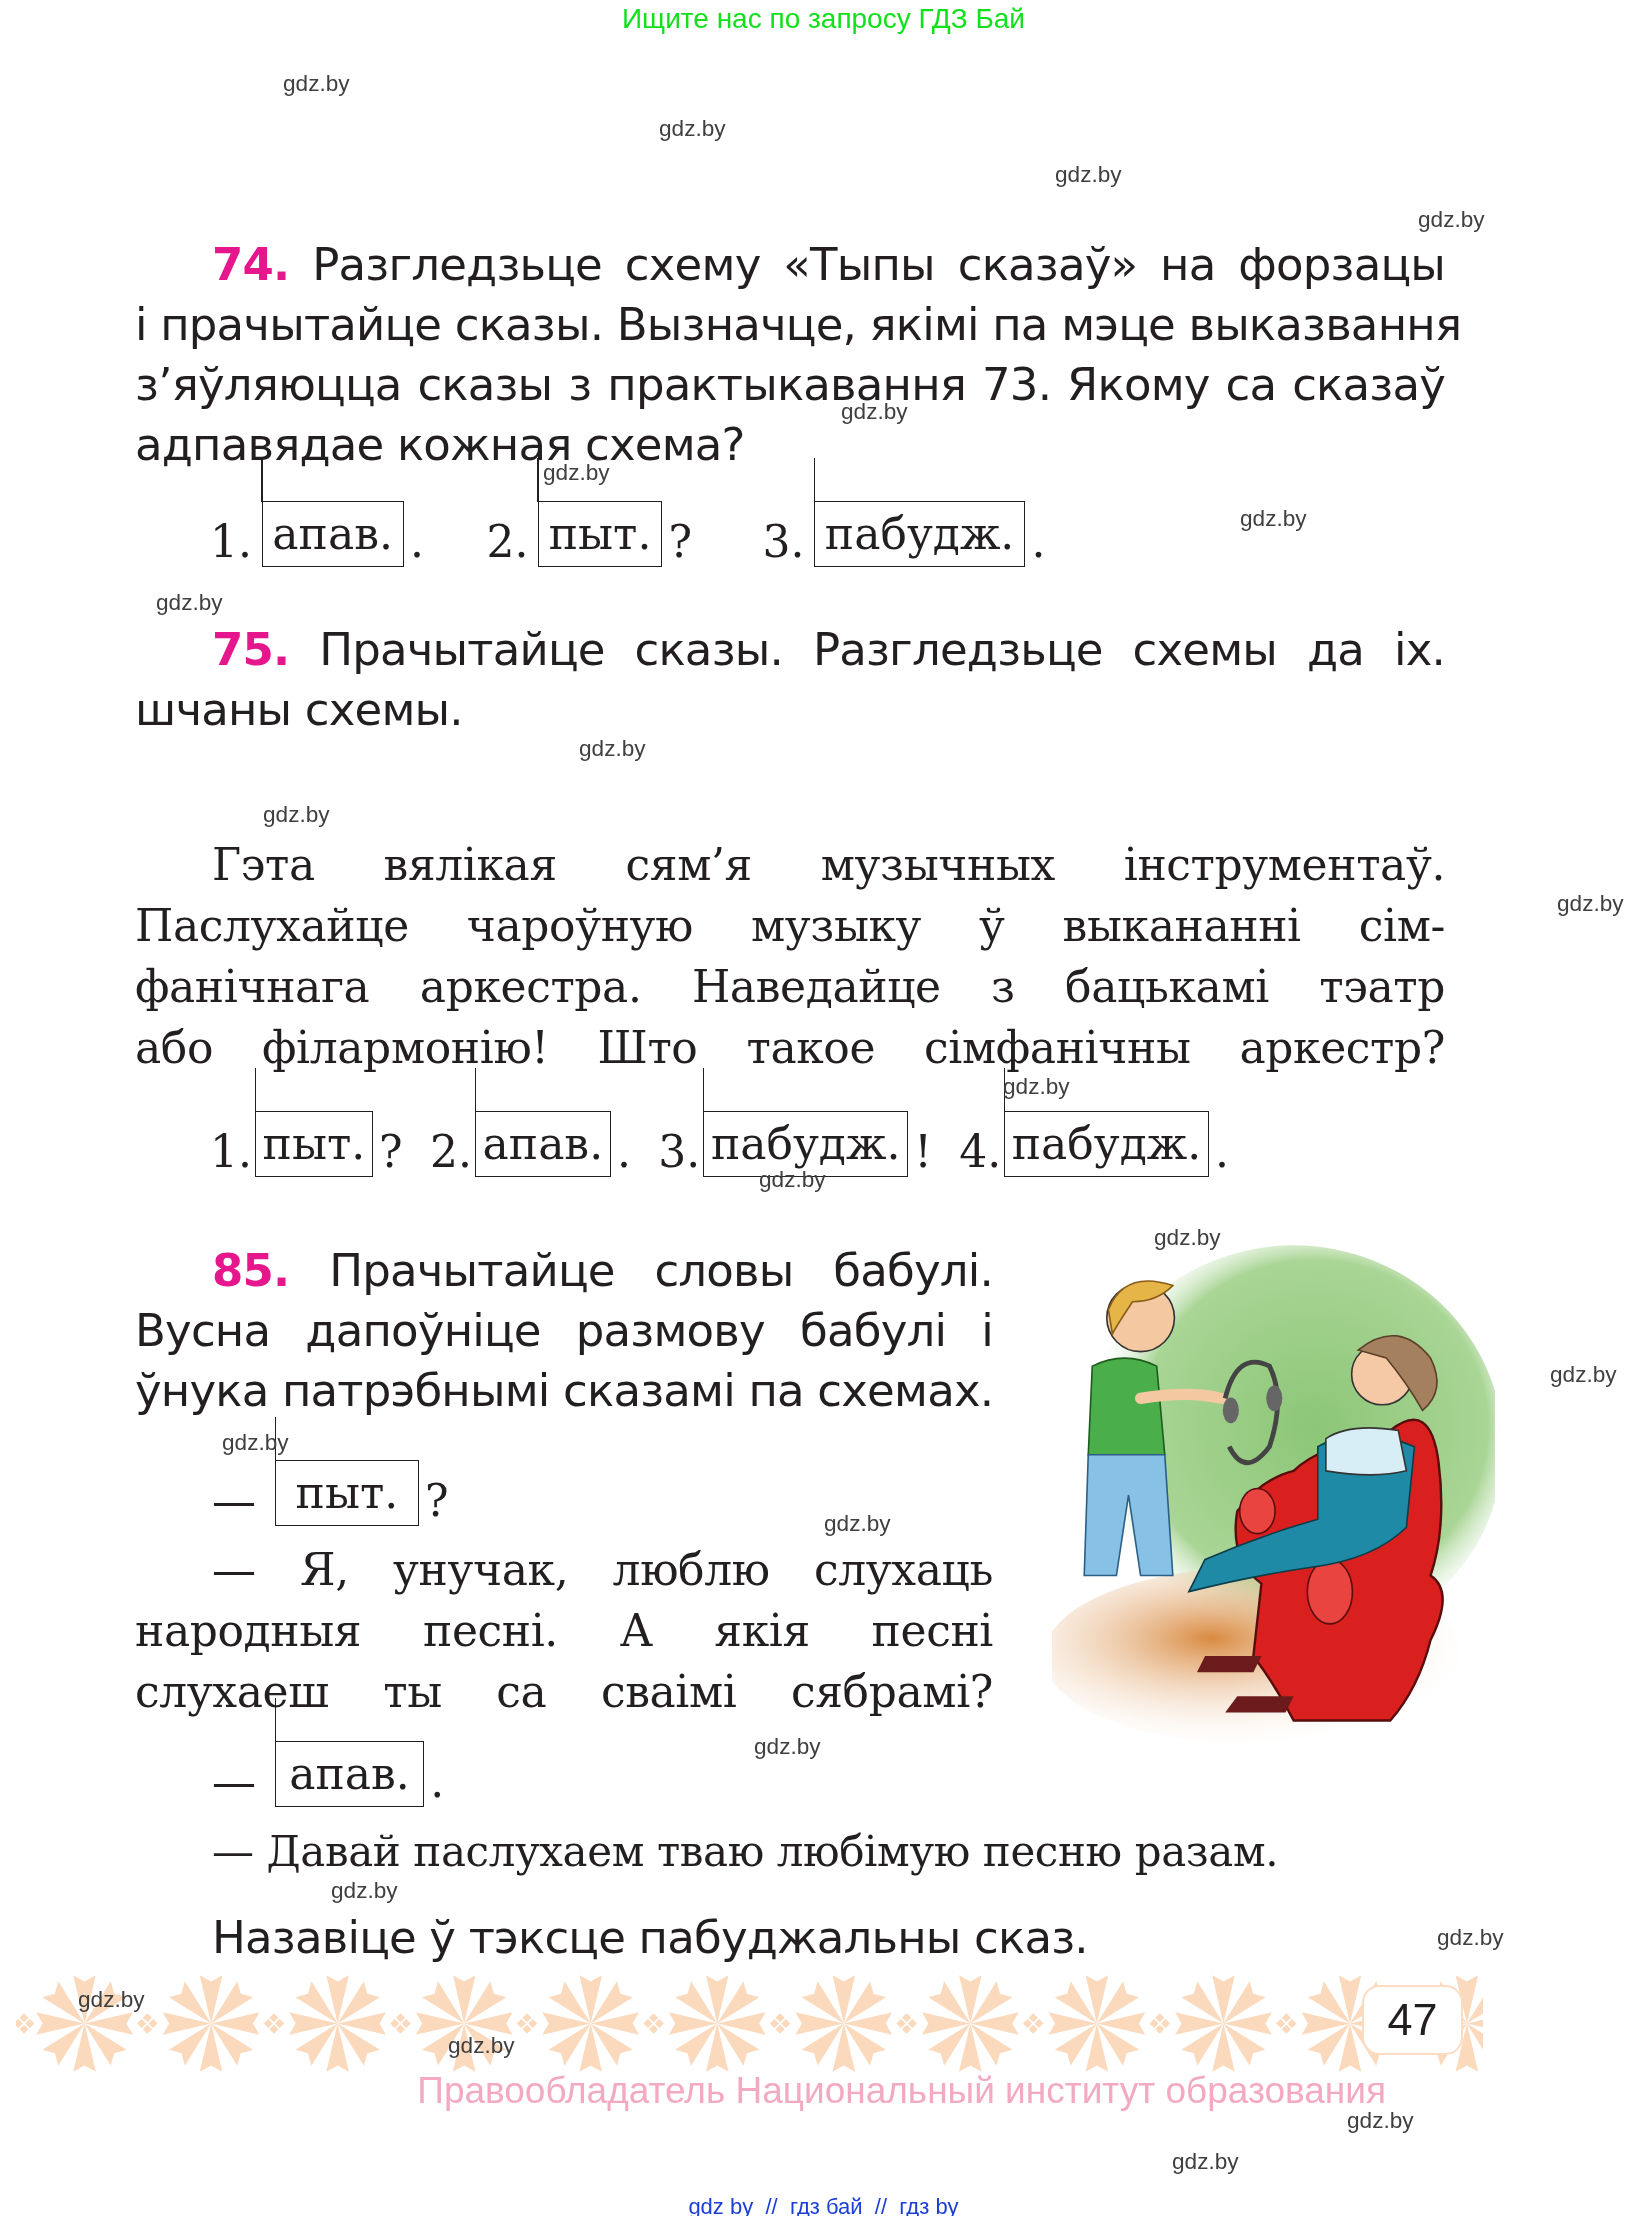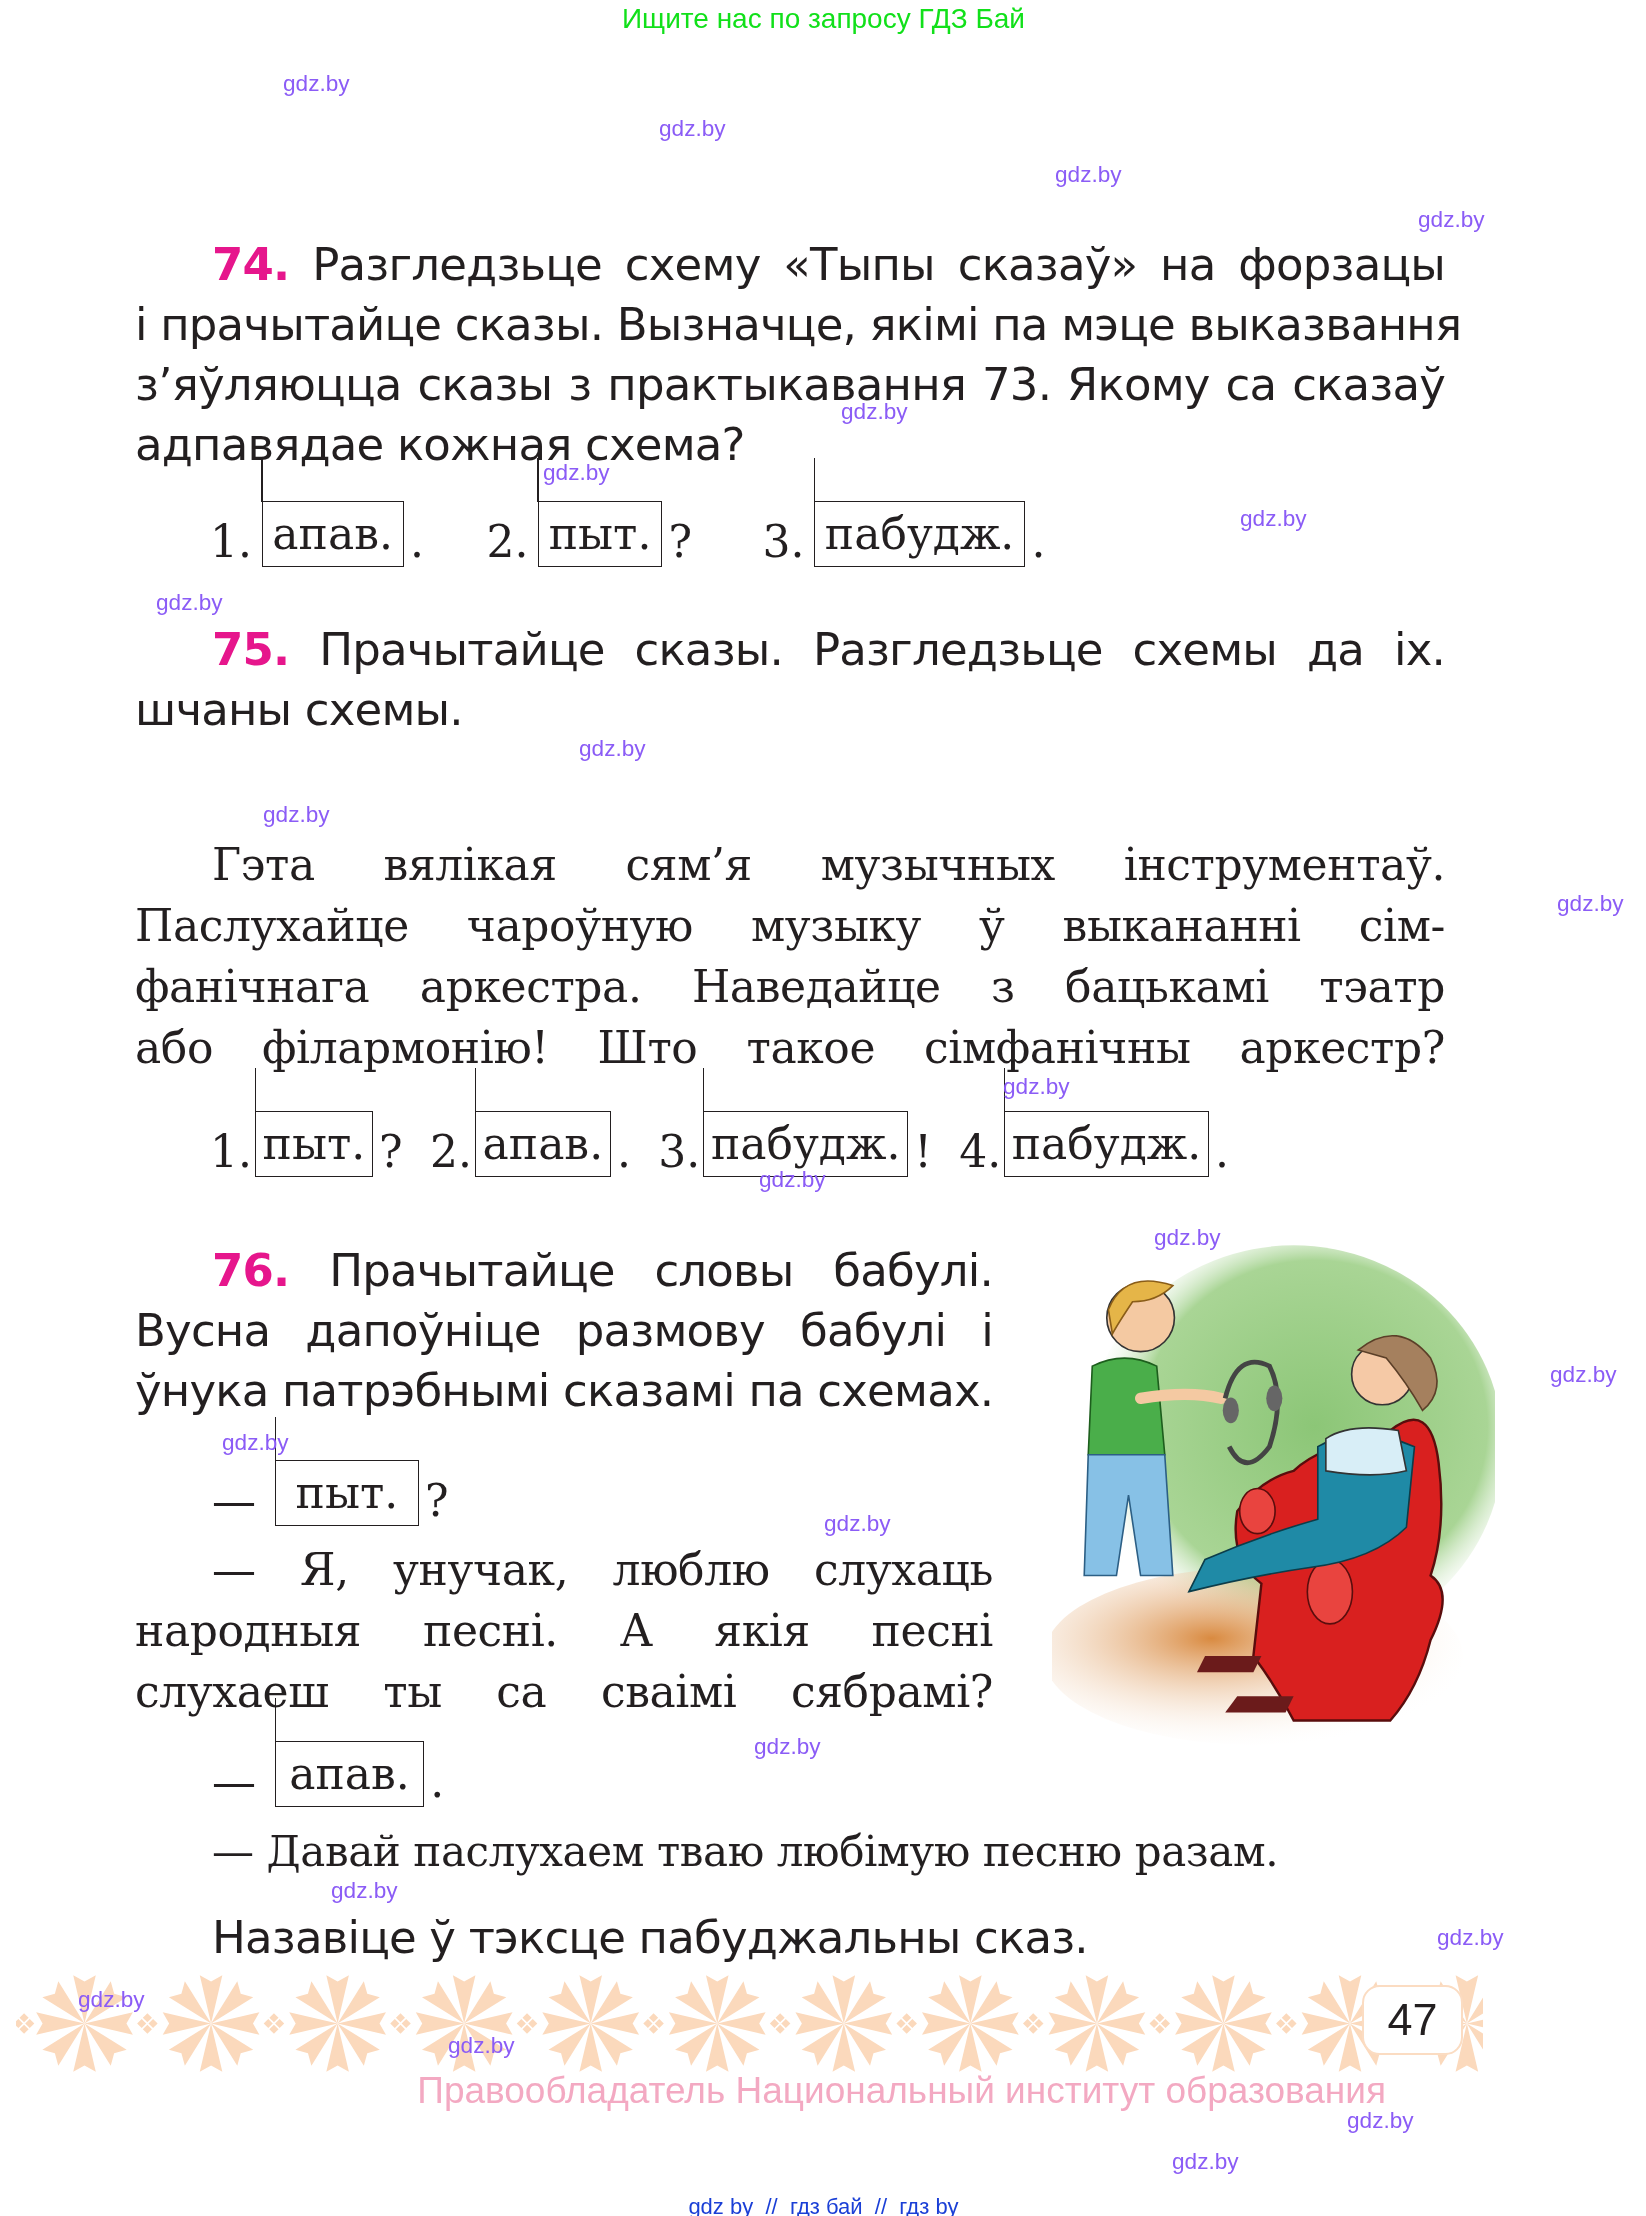--- a/index.html
+++ b/index.html
@@ -1,19 +1,19 @@
 <!DOCTYPE html>
 <html style="font-size:13px"><head>
 <meta charset="utf-8">
 <style>
   html, body { margin:0; padding:0; background:#ffffff; }
   body { width:1647px; height:2216px; position:relative; overflow:hidden; font-family:"DejaVu Sans", sans-serif; color:#231f20; }
   .abs { position:absolute; }
   .top-banner { left:0; width:1647px; top:3.2px; text-align:center; font-family:"Liberation Sans", sans-serif; font-size:28px; color:#11e01a; }
-  .wm { font-family:"Liberation Sans", sans-serif; font-size:22.6px; color:#8b5cf6; white-space:nowrap; z-index:5; }
+  .wm { font-family:"Liberation Sans", sans-serif; font-size:22.6px; color:#404040; white-space:nowrap; z-index:5; }
   .sans { font-family:"DejaVu Sans", sans-serif; font-size:45px; line-height:60px; letter-spacing:-0.8px; }
   .serif { font-family:"DejaVu Serif", serif; font-size:44px; line-height:61px; letter-spacing:-0.4px; }
   .num { color:#e6168c; font-weight:bold; }
   .para { left:135px; width:1310px; text-align:justify; }
   .para .line { display:block; white-space:nowrap; text-align-last:justify; text-align:justify; }
   .para .line.last { text-align-last:left; }
   .indent { padding-left:77px; }
   .schemes { font-family:"DejaVu Serif", serif; font-size:44px; white-space:nowrap; display:flex; align-items:flex-end; }
   .scheme-item { display:inline-flex; align-items:flex-end; }
   .scheme-num { margin-right:9.7px; }
@@ -86,21 +86,21 @@
     <span class="punct">!</span>
   </span>
   <span class="scheme-item">
     <span class="scheme-num" style="margin-right:3.2px;">4.</span>
     <span class="box" style="padding:0 6.4px;"><span>пабудж.</span></span>
     <span class="punct">.</span>
   </span>
 </div>
 
 <div class="abs para sans" style="top:1241px; width:858px;">
-  <span class="line indent"><span class="num">76.</span> <span>Прачытайце словы бабулі.</span></span>
+  <span class="line indent"><span class="num">85.</span> <span>Прачытайце словы бабулі.</span></span>
   <span class="line">Вусна дапоўніце размову бабулі і</span>
   <span class="line">ўнука патрэбнымі сказамі па схемах.</span>
 </div>
 
 <div class="abs schemes" style="left:212px; top:1418px;">
   <span class="scheme-item">
     <span style="margin-right:19.3px;">—</span>
     <span class="box" style="padding:0 19.3px;"><span>пыт.</span></span>
     <span class="punct">?</span>
   </span>

